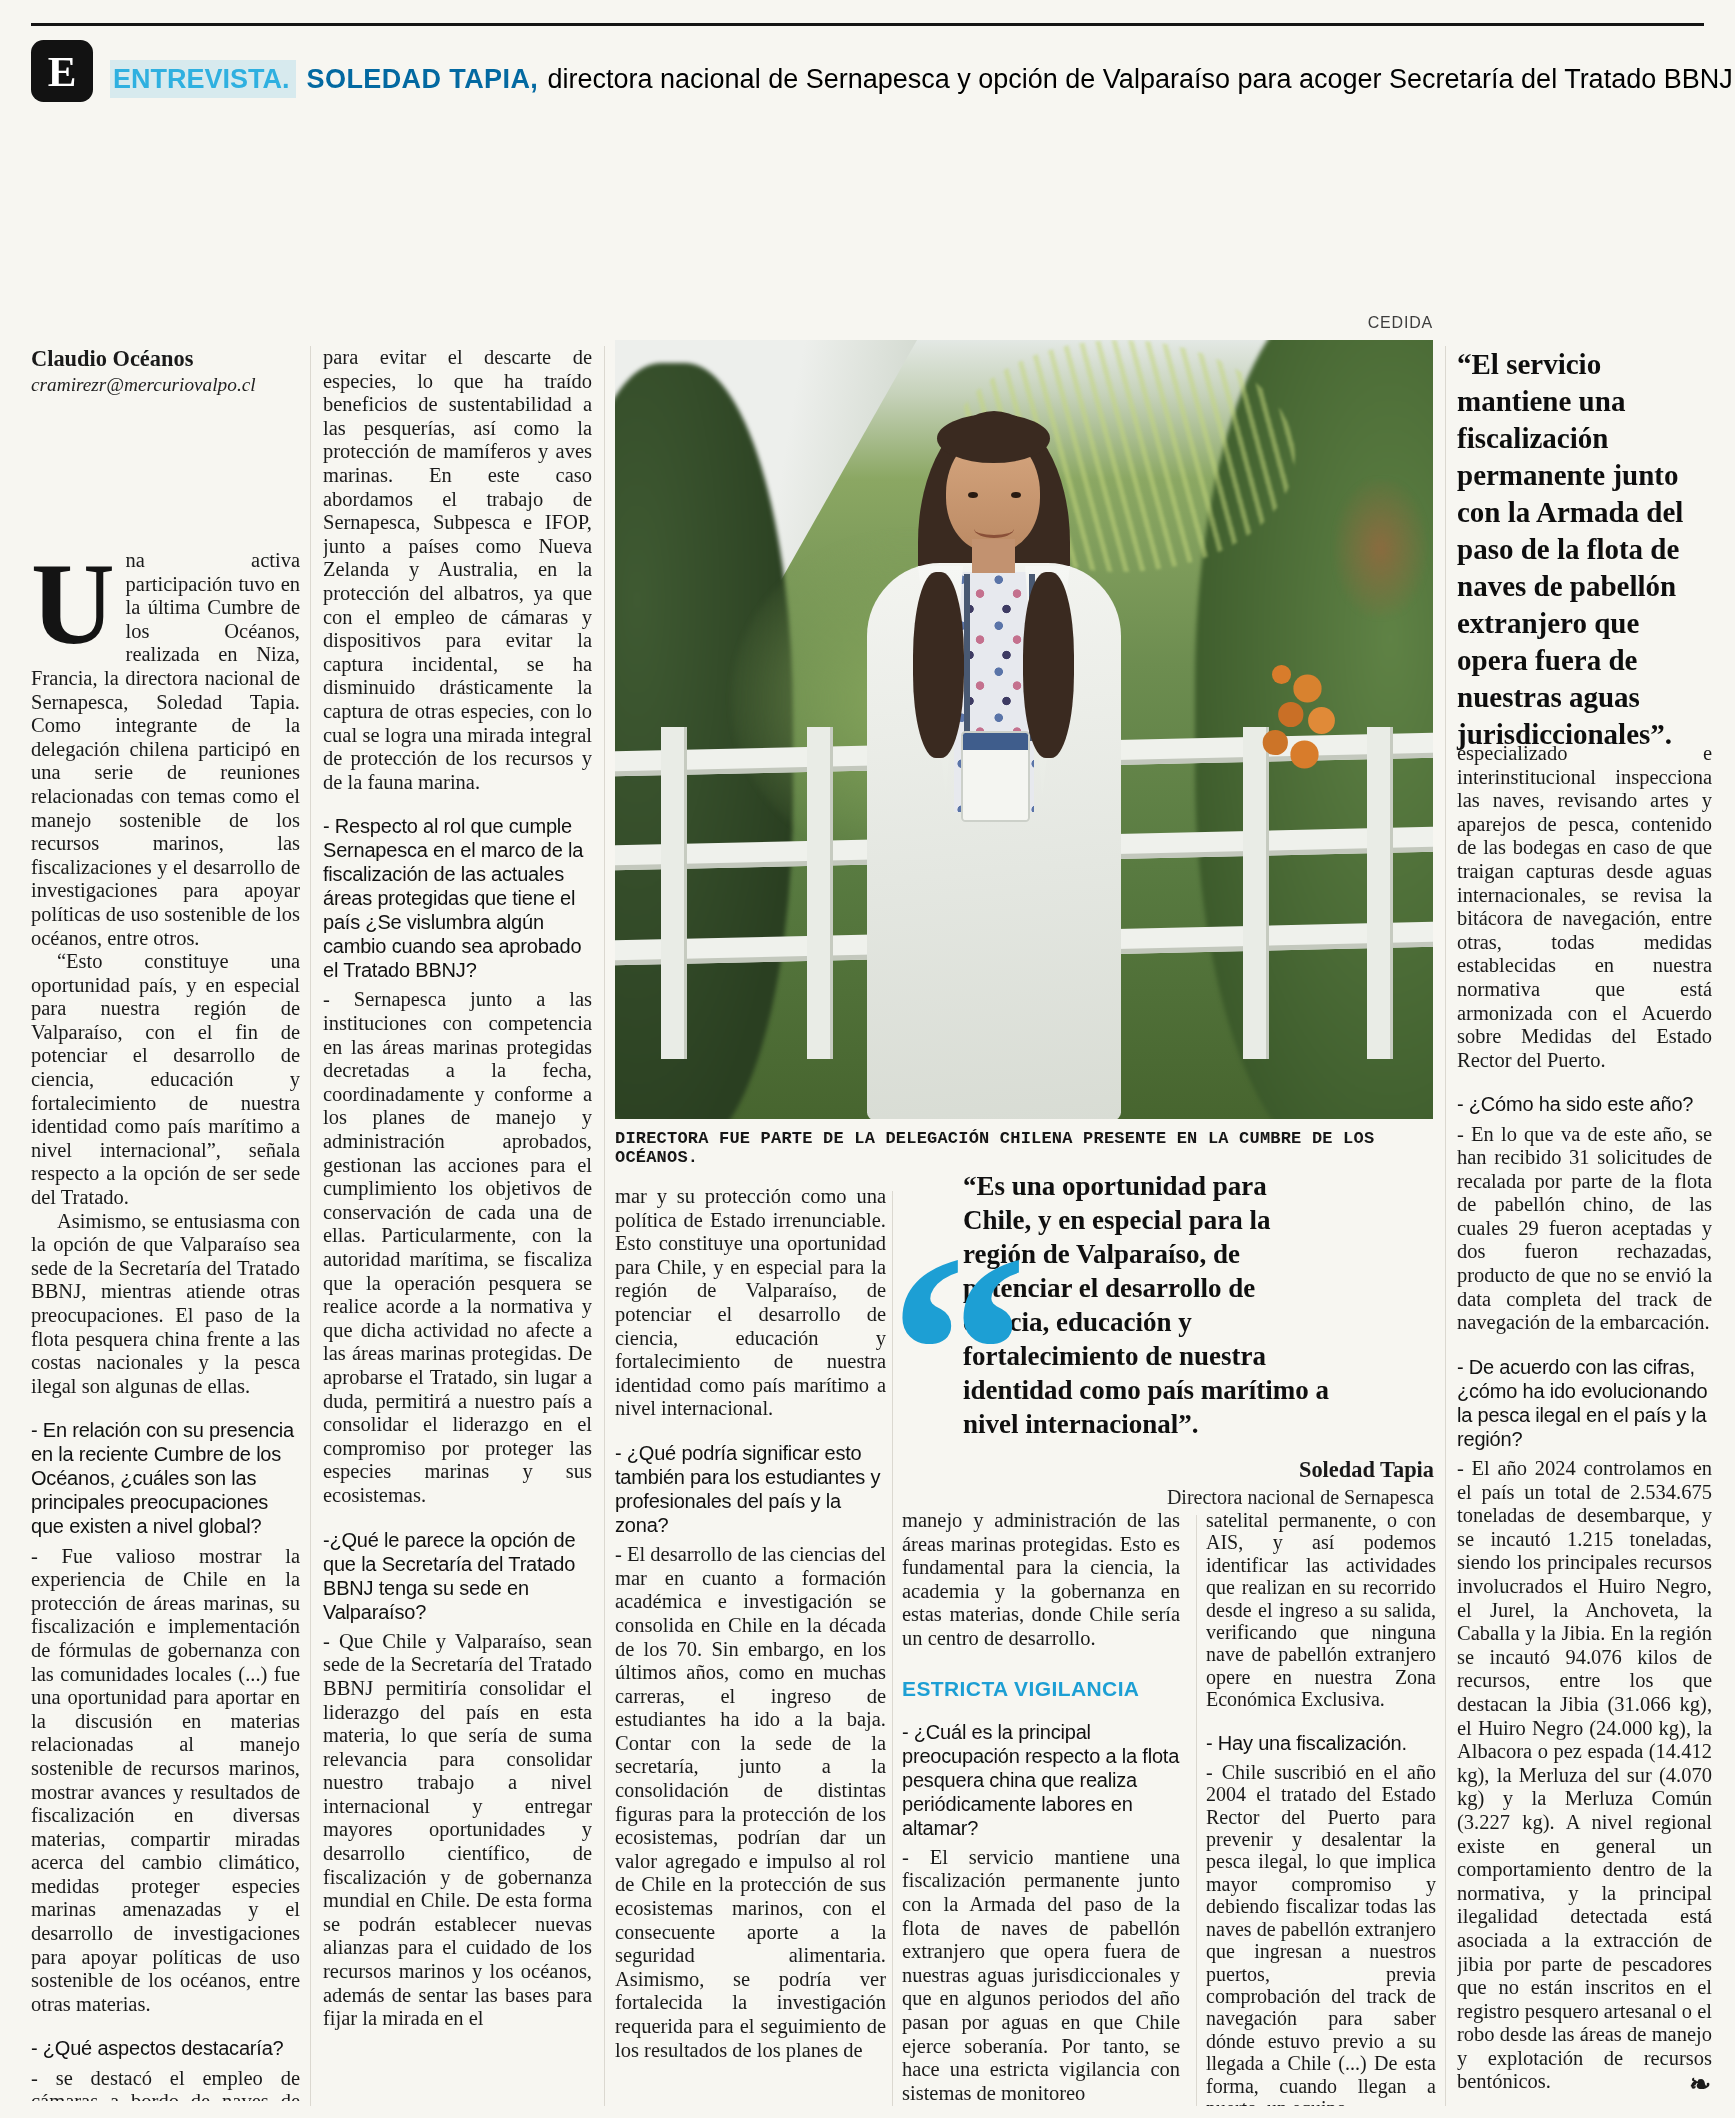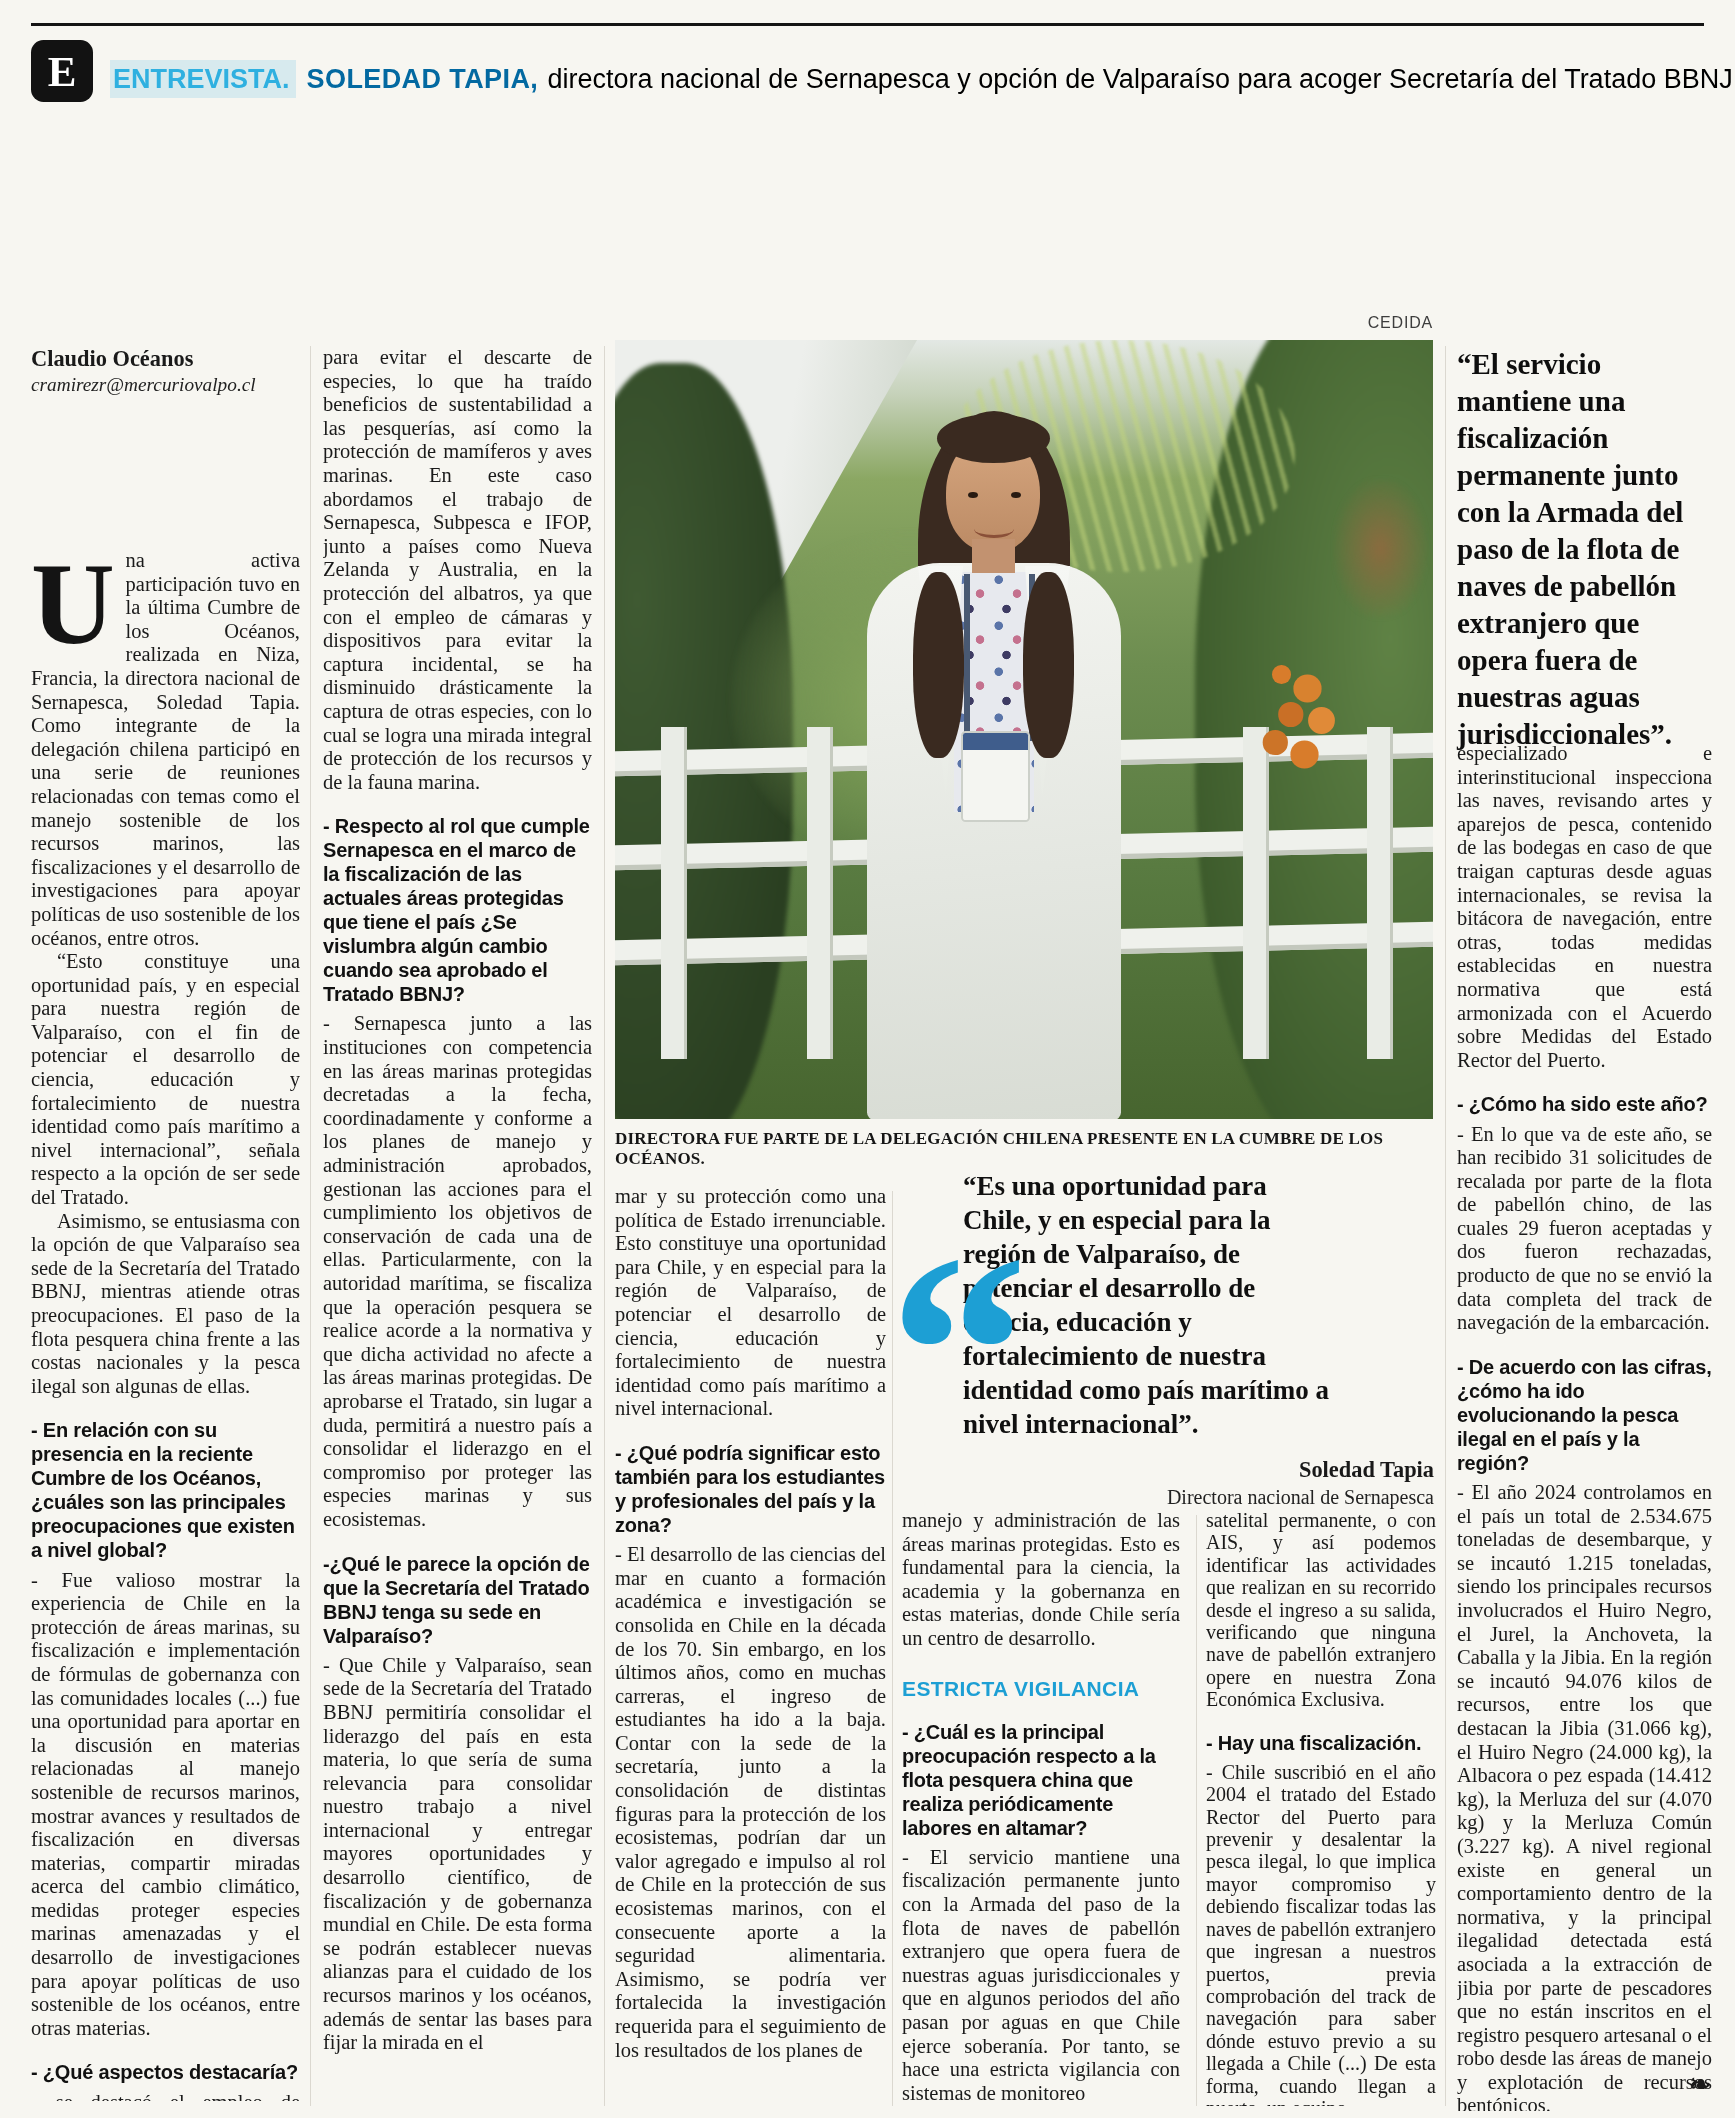--- a/index.html
+++ b/index.html
@@ -20,21 +20,21 @@
   
   .col{position:absolute;font-size:20.5px;line-height:23.6px;color:#1a1a1a;}
   .col1{left:31px;top:346px;width:269px;height:1755px;overflow:hidden;}
   .col2{left:323px;top:346px;width:269px;height:1755px;overflow:hidden;}
   .col3{left:615px;top:1185px;width:271px;height:920px;overflow:hidden;}
   .col4{left:902px;top:1509px;width:278px;height:597px;overflow:hidden;}
   .col5{left:1206px;top:1509px;width:230px;height:597px;overflow:hidden;font-size:20px;line-height:22.4px;}
   .col6{left:1457px;top:742px;width:255px;height:1369px;overflow:hidden;}
   .para{margin:0;text-align:justify;}
   .para.pi{text-indent:26px;}
-  .para.q{font-family:"Liberation Sans",sans-serif;font-weight:700;font-size:20px;line-height:24px;
+  .para.q{font-family:"Liberation Sans",sans-serif;font-weight:400;font-size:20px;line-height:24px;
           text-align:left;margin:20px 0 6.2px;color:#111;letter-spacing:-0.2px;}
   .para.sec{font-family:"Liberation Sans",sans-serif;font-weight:700;font-size:21px;line-height:23px;
           color:#1d9fd4;margin:26px 0 9.3px;letter-spacing:0.4px;text-align:left;}
   .dc{float:left;font-weight:700;font-size:116px;line-height:.8;padding:9.3px 10.8px 0 0;color:#141414;}
   .byline{margin-bottom:152px;text-align:left;}
   .by-author{font-weight:700;font-size:22.4px;line-height:26px;}
   .by-email{font-style:italic;font-size:19.3px;line-height:25px;color:#222;}
   
   .rquote{position:absolute;left:1457px;top:346px;width:257px;
           font-weight:700;font-size:29px;line-height:37px;color:#0e0e0e;text-align:left;}
@@ -79,21 +79,21 @@
   .ph-lapelL{left:303px;top:226px;width:45px;height:232px;background:linear-gradient(#f6f7f4,#e8ebe5);
              clip-path:polygon(100% 0,0 0,62% 100%);}
   .ph-lapelR{left:410px;top:226px;width:45px;height:232px;background:linear-gradient(#f6f7f4,#e8ebe5);
              clip-path:polygon(0 0,100% 0,38% 100%);}
   .ph-lanyard{left:349px;top:234px;width:59px;height:167px;border-left:6.2px solid #495972;border-right:6.2px solid #495972;}
   .ph-badge{left:346px;top:391px;width:65px;height:87px;background:#f4f5f1;border:2.3px solid #ccd0c9;border-radius:4.6px;}
   .ph-badge::before{content:"";display:block;height:17px;background:#3f5d8c;border-radius:2.3px 2.3px 0 0;}
   
   .credit{position:absolute;left:615px;top:314px;width:818px;text-align:right;
           font-family:"Liberation Sans",sans-serif;font-size:16px;color:#3d3d3d;letter-spacing:0.8px;}
-  .caption{position:absolute;left:615px;top:1129px;width:818px;font-family:Liberation Serif, serif;
+  .caption{position:absolute;left:615px;top:1129px;width:818px;font-family:Liberation Mono, monospace;
            font-weight:700;font-size:17px;color:#161616;letter-spacing:0.2px;}
   
   .cquote{position:absolute;left:889px;top:1169px;width:547px;}
   .cq-mark{position:absolute;left:0;top:-26px;width:178px;height:201px;overflow:hidden;
            font-family:"Liberation Serif",serif;font-weight:700;font-size:278px;line-height:1.5;
            color:#1d9fd4;pointer-events:none;}
   .cq-text{margin-left:74px;width:366px;font-weight:700;font-size:27px;line-height:34px;text-align:left;color:#101010;}
   .cq-author{margin-left:179px;width:366px;text-align:right;font-weight:700;font-size:22.4px;margin-top:15.5px;}
   .cq-role{margin-left:179px;width:366px;text-align:right;font-size:20px;color:#222;margin-top:3.1px;}
   

